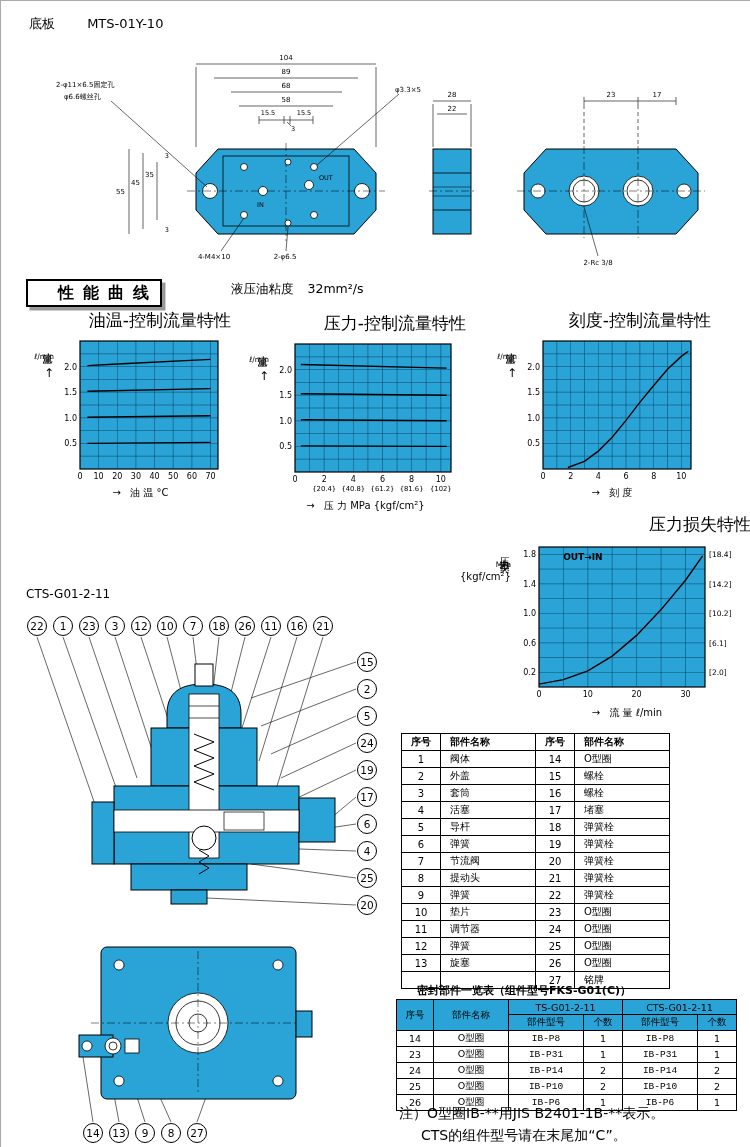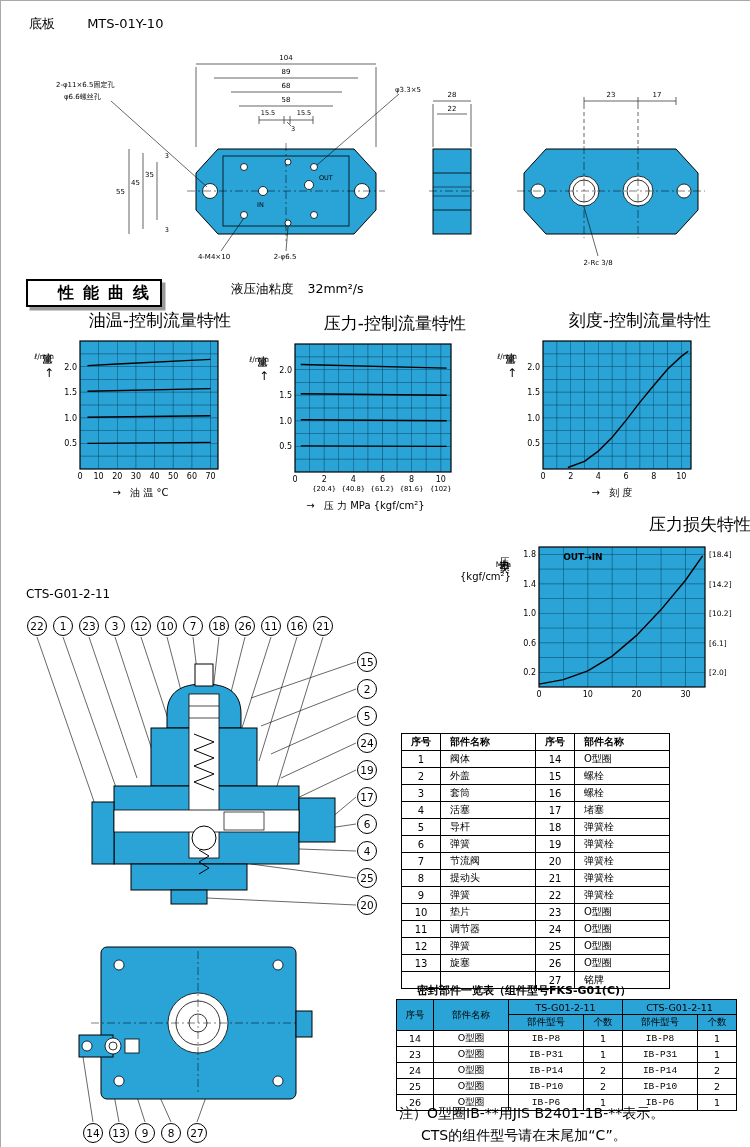--- a/index.html
+++ b/index.html
@@ -385,20 +385,24 @@
             <text x="25" y="47.8" text-anchor="end" font-size="8">1.4</text>
             <text x="25" y="18.4" text-anchor="end" font-size="8">1.8</text>
             <text x="198" y="136.3" text-anchor="start" font-size="7.5">[2.0]</text>
             <text x="198" y="106.8" text-anchor="start" font-size="7.5">[6.1]</text>
             <text x="198" y="77.3" text-anchor="start" font-size="7.5">[10.2]</text>
             <text x="198" y="47.8" text-anchor="start" font-size="7.5">[14.2]</text>
             <text x="198" y="18.4" text-anchor="start" font-size="7.5">[18.4]</text>
             <text x="71.9" y="21.3" text-anchor="middle" font-size="9" font-weight="bold">OUT→IN</text>
           </svg></div>
     </div>
+    <div class="xlab">
+      <span class="arrow">→</span>
+      <span>流 量  ℓ/min</span>
+    </div>
   </div>
 
   <div class="abs model-label" style="left:25px;top:586px">CTS-G01-2-11</div>
 
   <div class="abs" style="left:18px;top:605px;width:372px;height:348px">
     <svg class="abs" style="left:0;top:0" width="372" height="348" viewBox="0 0 372 348">
       <g stroke="#000" stroke-width="0.6">
         <line x1="18" y1="31" x2="80" y2="210"></line>
           <line x1="44" y1="31" x2="100" y2="190"></line>
         <line x1="70" y1="31" x2="118" y2="172"></line>

